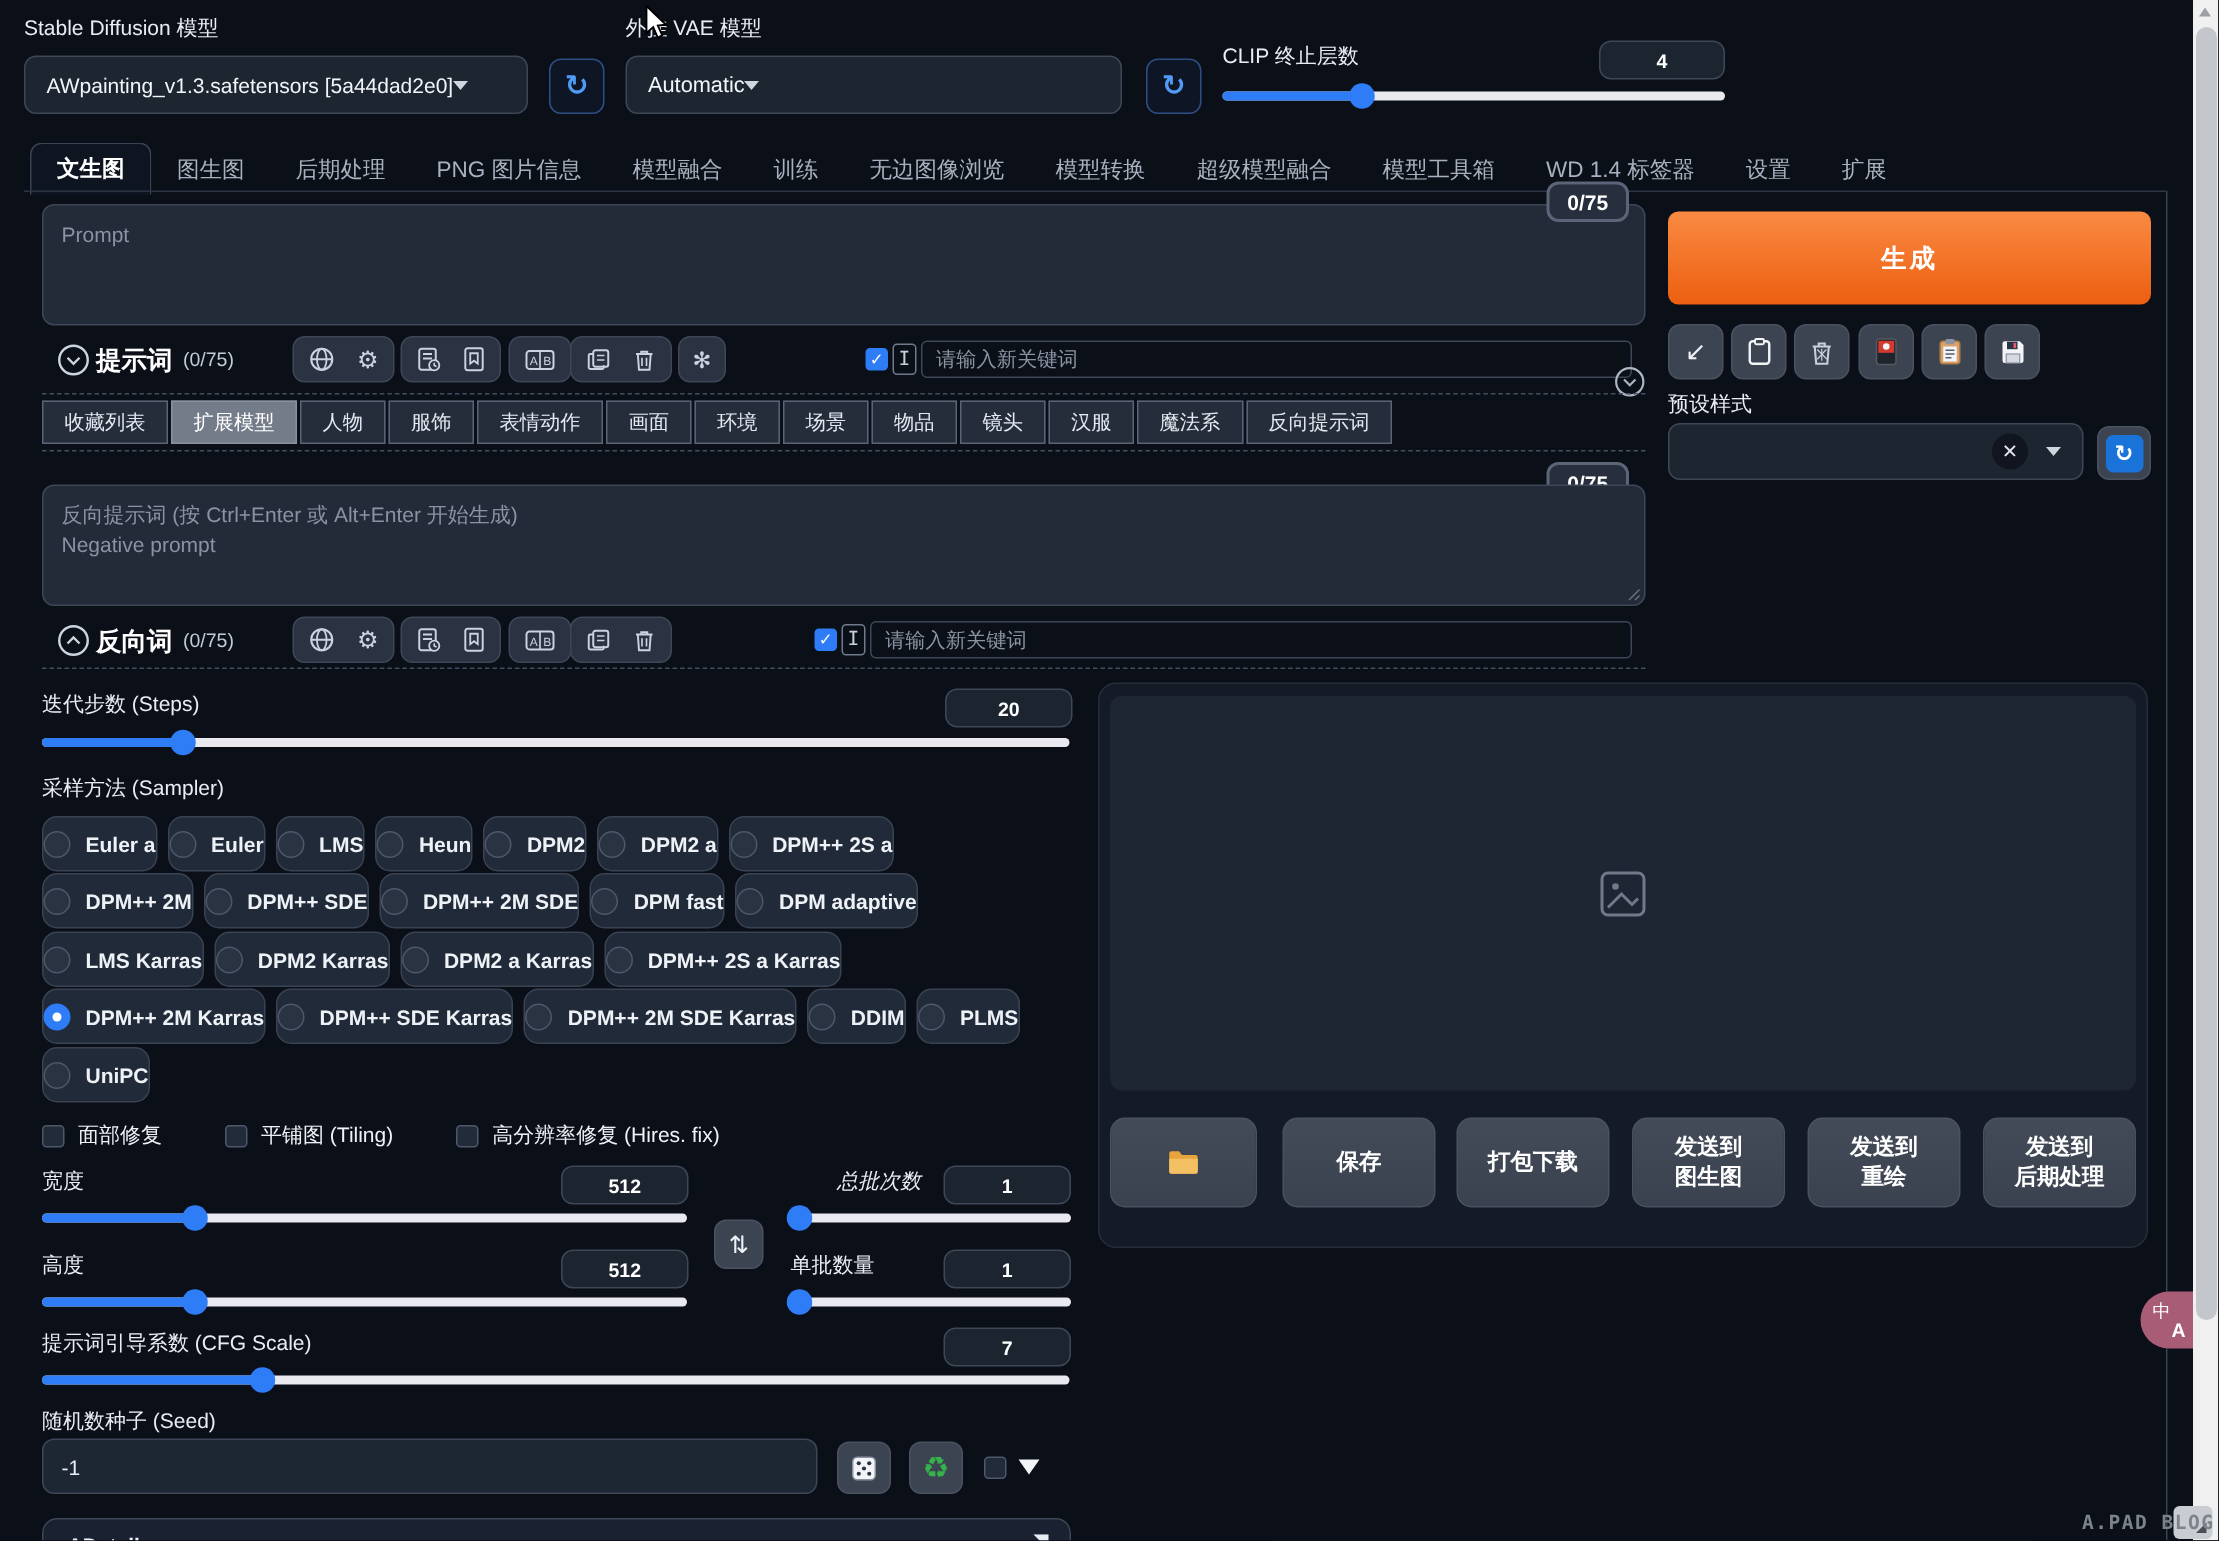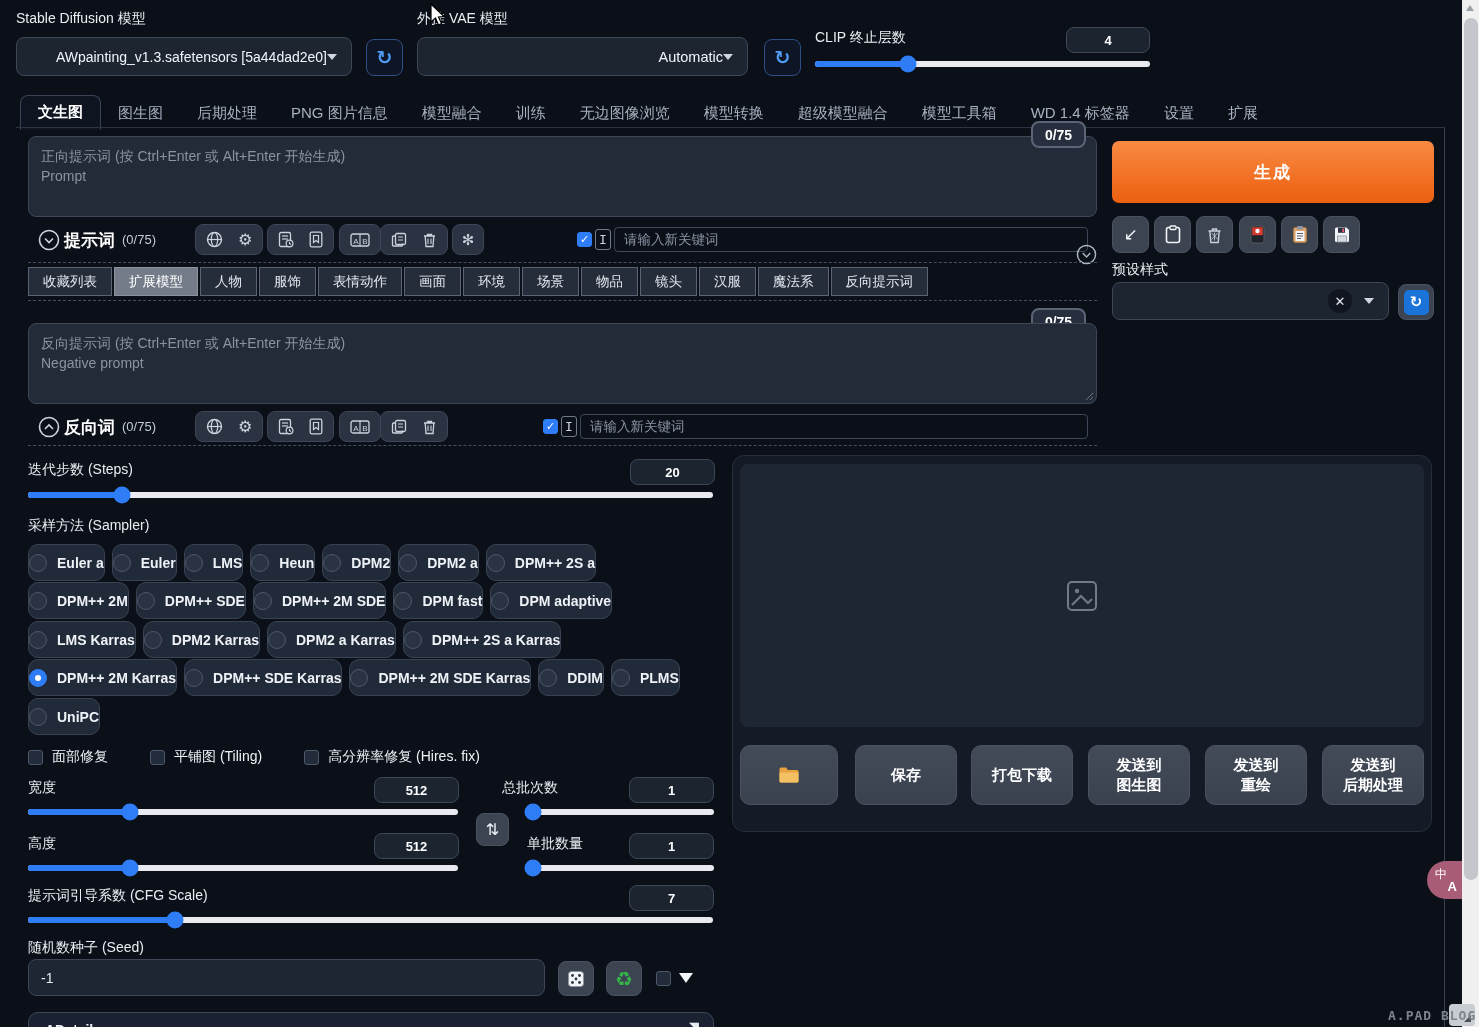--- a/index.html
+++ b/index.html
@@ -2,21 +2,21 @@
 <html><head>
 <meta charset="utf-8">
 <style>
   * { margin:0; padding:0; box-sizing:border-box; }
   html,body { background:#090d15; }
   body { font-family:"Liberation Sans","DejaVu Sans",sans-serif; }
   #screen { position:relative; width:1479px; height:1027px; background:#0b0f18; overflow:hidden; }
   .abs { position:absolute; }
   .lbl { color:#e9edf3; font-size:14px; white-space:nowrap; }
   .dropdown { background:#1d2531; border:1px solid #3e4757; border-radius:8px; color:#f2f5f9;
-      display:flex; align-items:center; justify-content:flex-end; padding:0 14px; font-size:14.5px; }
+      display:flex; align-items:center; justify-content:flex-start; padding:0 14px; font-size:14.5px; }
   .caret { width:0; height:0; border-left:5px solid transparent; border-right:5px solid transparent; border-top:6px solid #cfd6df; }
   .refreshbtn { background:#0e1626; border:1px solid #2e4f86; border-radius:8px; color:#4f9bf5;
       display:flex; align-items:center; justify-content:center; font-size:19px; font-weight:bold; }
   .valbox { background:#1c2430; border:1px solid #3e4757; border-radius:8px; color:#ffffff; font-size:13px;
       font-weight:bold; display:flex; align-items:center; justify-content:center; }
   .slider { height:6px; background:#e8eaef; border-radius:4px; }
   .slider .fill { position:absolute; left:0; top:0; bottom:0; background:#2f7df6; border-radius:4px; }
   .slider .thumb { position:absolute; top:50%; transform:translate(-50%,-50%); width:17px; height:17px; border-radius:50%; background:#2f7df6; }
   .tabrow { display:flex; align-items:flex-end; gap:0; }
   .tab { color:#a8b1bf; font-size:15px; padding:7px 17px; cursor:default; white-space:nowrap; }
@@ -105,21 +105,20 @@
     <div class="tab">模型转换</div>
     <div class="tab">超级模型融合</div>
     <div class="tab">模型工具箱</div>
     <div class="tab">WD 1.4 标签器</div>
     <div class="tab">设置</div>
     <div class="tab">扩展</div>
   </div>
   <div class="abs" style="left:16px;top:127px;width:1429px;height:1px;background:#2c3544;"></div>
 
   <div class="abs textarea" style="left:28px;top:136px;width:1069px;height:81px;">
-    <div class="ph">正向提示词 (按 Ctrl+Enter 或 Alt+Enter 开始生成)</div>
     <div class="ph">Prompt</div>
   </div>
   <div class="abs badge" style="left:1031px;top:121px;width:55px;height:27px;">0/75</div>
 
   <div class="abs" style="left:38px;top:229px;">
     <svg class="chev-circle" viewBox="0 0 22 22">
         <circle cx="11" cy="11" r="9.5" fill="none" stroke="#cdd4e0" stroke-width="1.6"></circle>
         <polyline points="7,9.5 11,13.5 15,9.5" fill="none" stroke="#cdd4e0" stroke-width="1.6"></polyline>
       </svg>
   </div>
@@ -422,21 +421,21 @@
   <div class="abs lbl" style="left:28px;top:835px;">高度</div>
   <div class="abs valbox" style="left:374px;top:833px;width:85px;height:26px;">512</div>
   <div class="abs slider" style="left:28px;top:865px;width:430px;">
     <div class="fill" style="width:23.7%;"></div>
       <div class="thumb" style="left:23.7%;"></div>
   </div>
   <div class="abs squarebtn" style="left:476px;top:813px;width:33px;height:33px;font-size:16px;">
     <span>⇅</span>
   </div>
 
-  <div class="abs lbl" style="left:502px;top:779px;">总批次数</div>
+  <div class="abs lbl" style="left:558px;top:779px;font-style:italic;">总批次数</div>
   <div class="abs valbox" style="left:629px;top:777px;width:85px;height:26px;">1</div>
   <div class="abs slider" style="left:527px;top:809px;width:187px;">
     <div class="fill" style="width:3%;"></div>
       <div class="thumb" style="left:3%;"></div>
   </div>
   <div class="abs lbl" style="left:527px;top:835px;">单批数量</div>
   <div class="abs valbox" style="left:629px;top:833px;width:85px;height:26px;">1</div>
   <div class="abs slider" style="left:527px;top:865px;width:187px;">
     <div class="fill" style="width:3%;"></div>
       <div class="thumb" style="left:3%;"></div>

